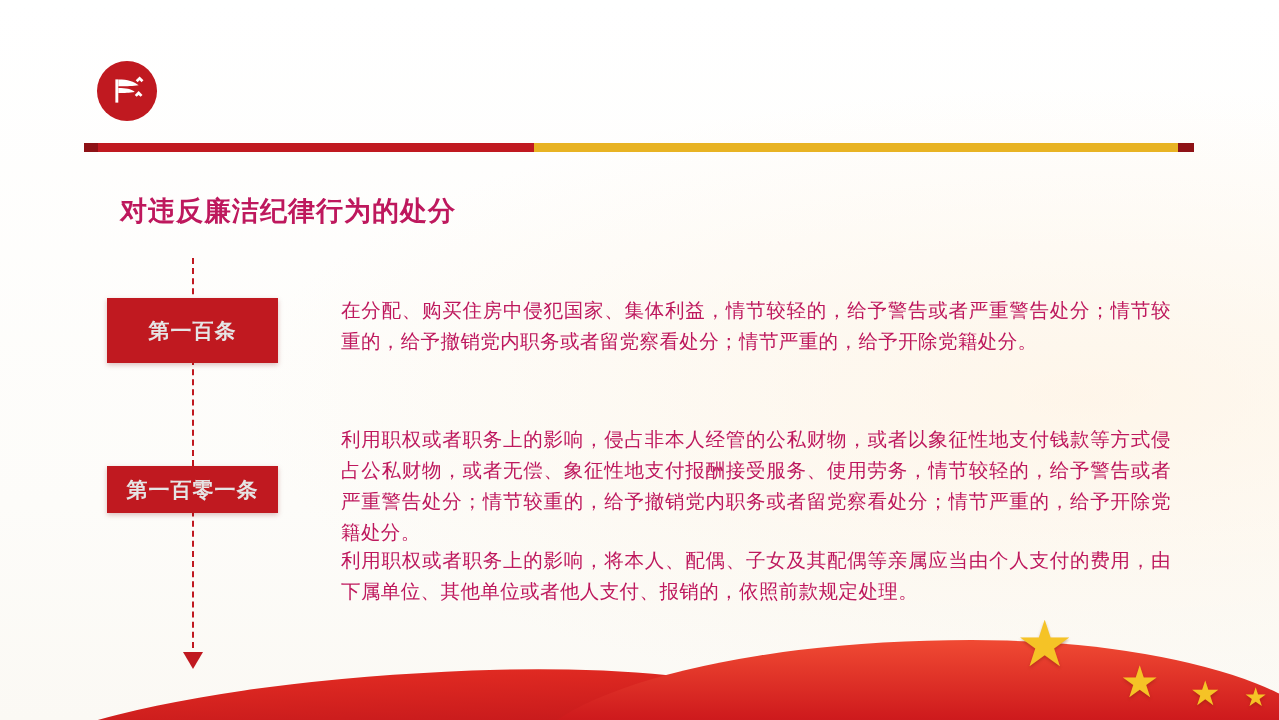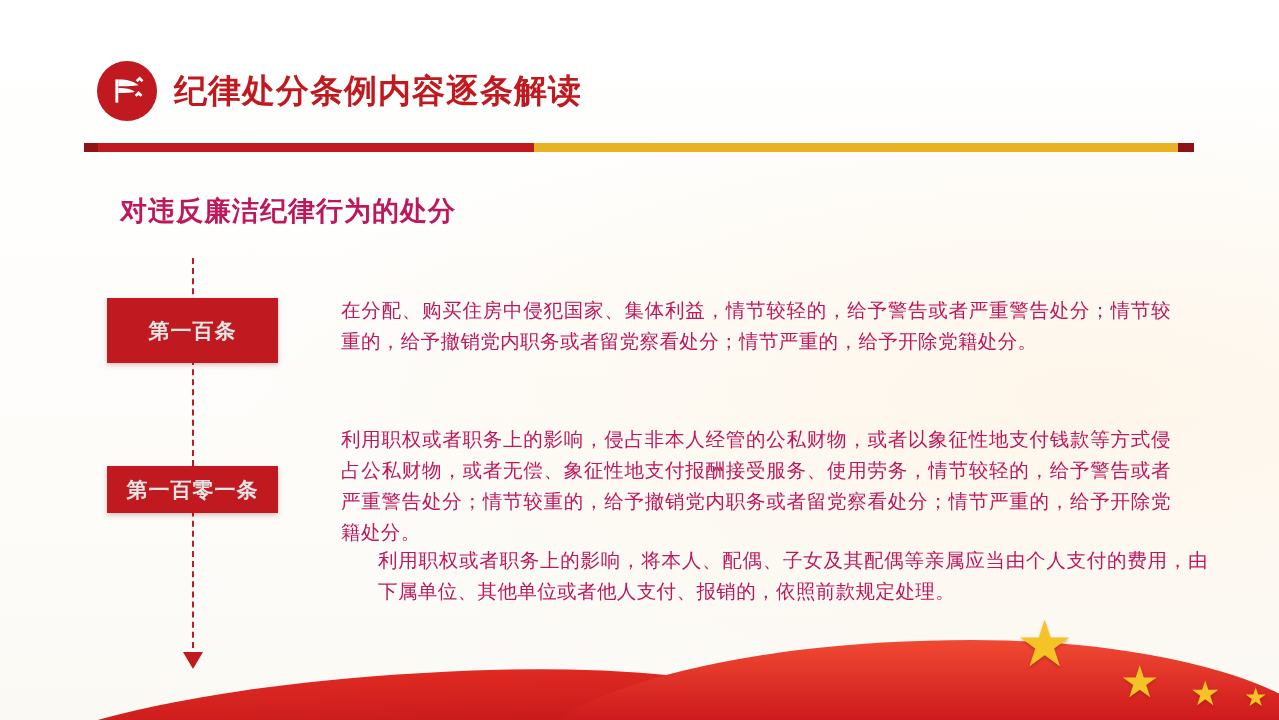--- a/index.html
+++ b/index.html
@@ -125,21 +125,21 @@
   .para {
     position: absolute;
     color: #be185d;
     font-size: 19.5px;
     line-height: 31px;
     letter-spacing: 0.4px;
     text-align: justify;
   }
   .para-1 { left: 341px; top: 295px; width: 830px; }
   .para-2 { left: 341px; top: 424px; width: 830px; }
-  .para-3 { left: 341px; top: 545px; width: 830px; margin-left: 37px; }
+  .para-3 { left: 341px; top: 545px; width: 830px; }
 
   
   .pillar-wrap {
     position: absolute;
     right: 0;
     top: 0;
     width: 300px;
     height: 720px;
     pointer-events: none;
   }
@@ -197,21 +197,20 @@
     <svg class="header-emblem" viewBox="0 0 64 64">
       <circle cx="32" cy="32" r="31" fill="#c01920"></circle>
       <g fill="#ffffff">
         <path d="M20 44 L20 20 L23 20 L23 44 Z"></path>
         <path d="M23 20 C33 20 39 22 44 26 C38 27 33 27 23 27 Z"></path>
         <path d="M23 29 C31 29 36 30 40 33 C34 34 30 34 23 34 Z"></path>
         <path d="M41 21 L45 17 L49 21 L47 23 L45 21 L43 23 Z"></path>
         <path d="M40 36 L44 32 L48 36 L46 38 L44 36 L42 38 Z"></path>
       </g>
     </svg>
-    <div class="header-title">纪律处分条例内容逐条解读</div>
   </div>
 
   <div class="header-bar">
     <div class="bar-dark-left"></div>
     <div class="bar-red"></div>
     <div class="bar-gold"></div>
     <div class="bar-dark-right"></div>
   </div>
 
   <div class="section-title">对违反廉洁纪律行为的处分</div>

